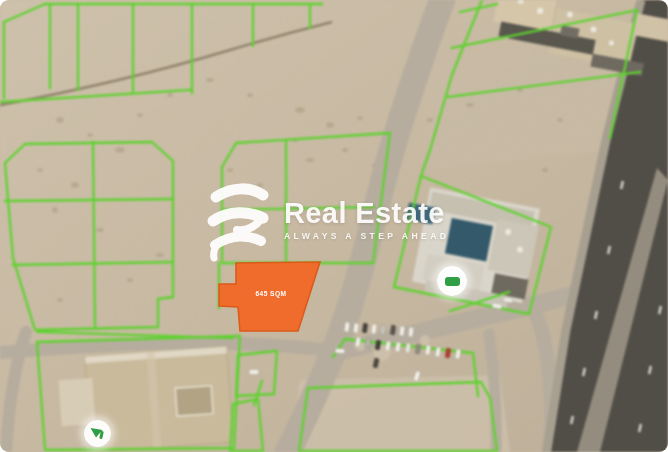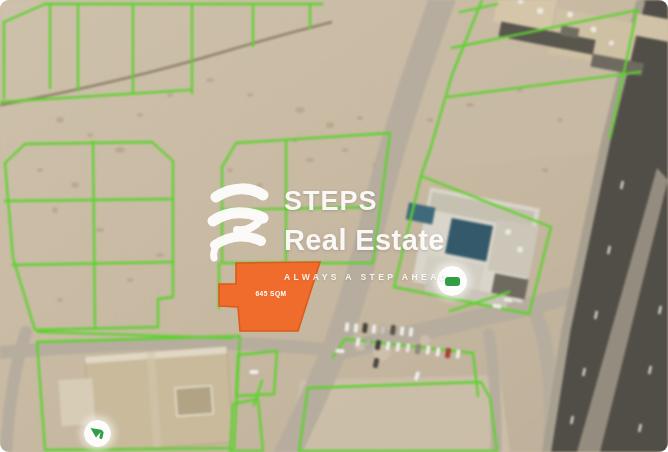--- a/index.html
+++ b/index.html
@@ -33,21 +33,21 @@
   .watermark{
     position:absolute;left:203px;top:183px;display:flex;gap:13px;align-items:flex-start;
     color:rgba(255,255,255,.92);pointer-events:none;
     text-shadow:0 1px 3px rgba(110,95,75,.30);
   }
   .wm-icon{width:68px;height:80px;opacity:.93;}
   .wm-icon path{stroke:#ffffff;fill:none;stroke-linecap:round;}
   .wm-text{display:flex;flex-direction:column;margin-top:5px;}
   .wm-brand{font-size:27px;font-weight:bold;letter-spacing:1px;line-height:1;}
   .wm-brand2{font-size:29px;font-weight:bold;letter-spacing:.4px;line-height:1;margin-top:11px;}
-  .wm-tagline{font-size:8.6px;font-weight:bold;letter-spacing:3.4px;margin-top:17px;white-space:nowrap;opacity:.95;}
+  .wm-tagline{font-size:8.6px;font-weight:bold;letter-spacing:3.4px;margin-top:3px;white-space:nowrap;opacity:.95;}
 </style>
 </head>
 <body>
 
 <div class="stage">
 
   <svg class="map-layer" viewBox="0 0 668 452">
     <defs>
       <linearGradient id="sandGrad" x1="0" y1="0" x2="1" y2="1">
         <stop offset="0" stop-color="#d0c3ad"></stop>
@@ -249,18 +249,17 @@
 
   <div class="watermark">
     <svg class="wm-icon" viewBox="0 0 68 80">
       <path d="M13,14 C30,3 48,4 60,12" stroke-width="11"></path>
       <path d="M10,38 C26,27 46,28 60,35" stroke-width="11"></path>
       <path d="M58,36 C51,45 42,48 34,47" stroke-width="8"></path>
       <path d="M12,62 C28,51 46,52 58,58" stroke-width="10"></path>
       <path d="M13,63 C11,67 10,71 11,75" stroke-width="7"></path>
     </svg>
     <div class="wm-text">
-      <div class="wm-brand">STEPS</div>
       <div class="wm-brand2">Real Estate</div>
       <div class="wm-tagline">ALWAYS A STEP AHEAD</div>
     </div>
   </div>
 </div>
 
 </body></html>

